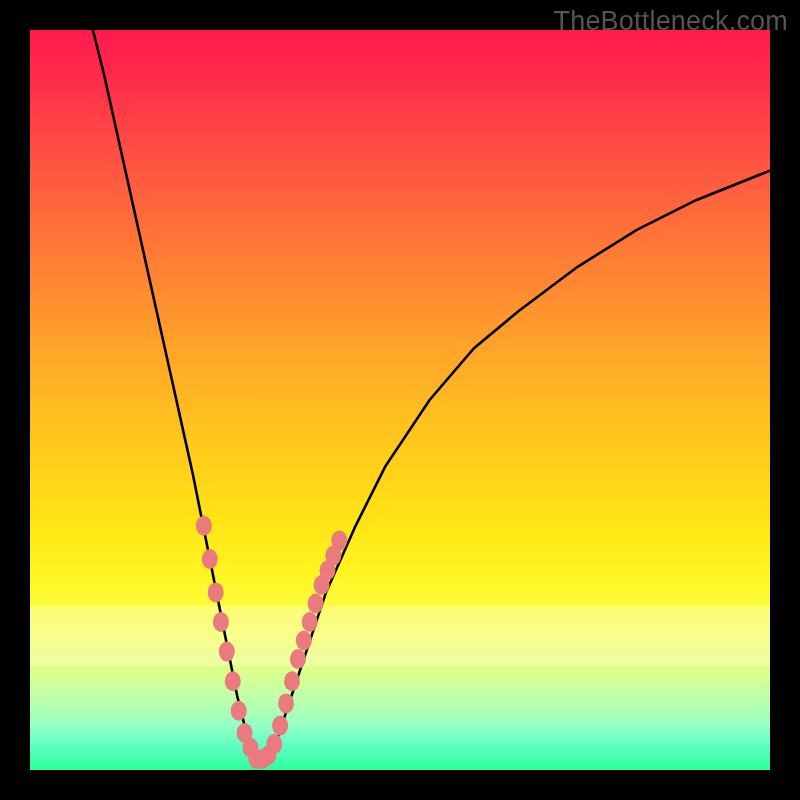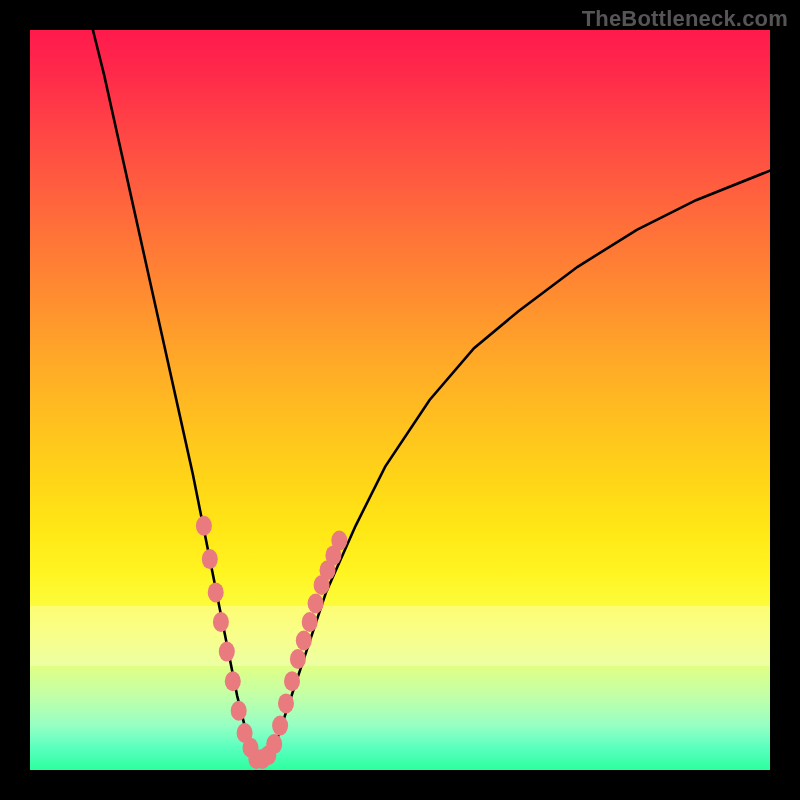--- a/index.html
+++ b/index.html
@@ -62,22 +62,22 @@
   }
   .svg-over {
     position: absolute;
     left: 0; top: 0;
   }
   .watermark {
     position: absolute;
     top: 6px;
     right: 12px;
     color: #555;
-    font-size: 22px;
-    font-weight: 700;
+    font-size: 27px;
+    font-weight: 400;
     letter-spacing: 0.2px;
     user-select: none;
   }
 </style>
 </head>
 <body>
 
 <div class="frame">
 
   <div class="plot-area">

